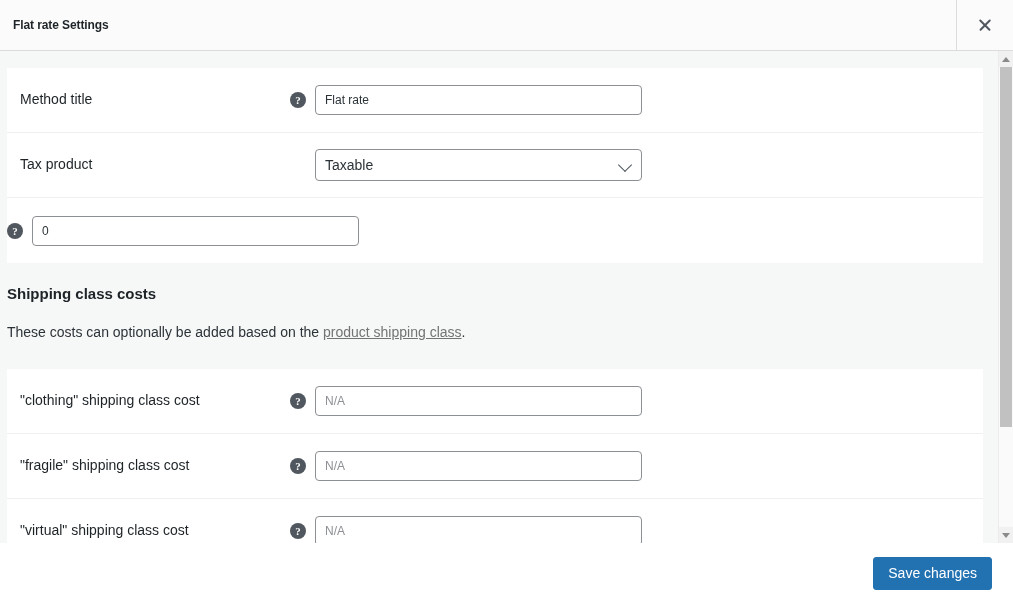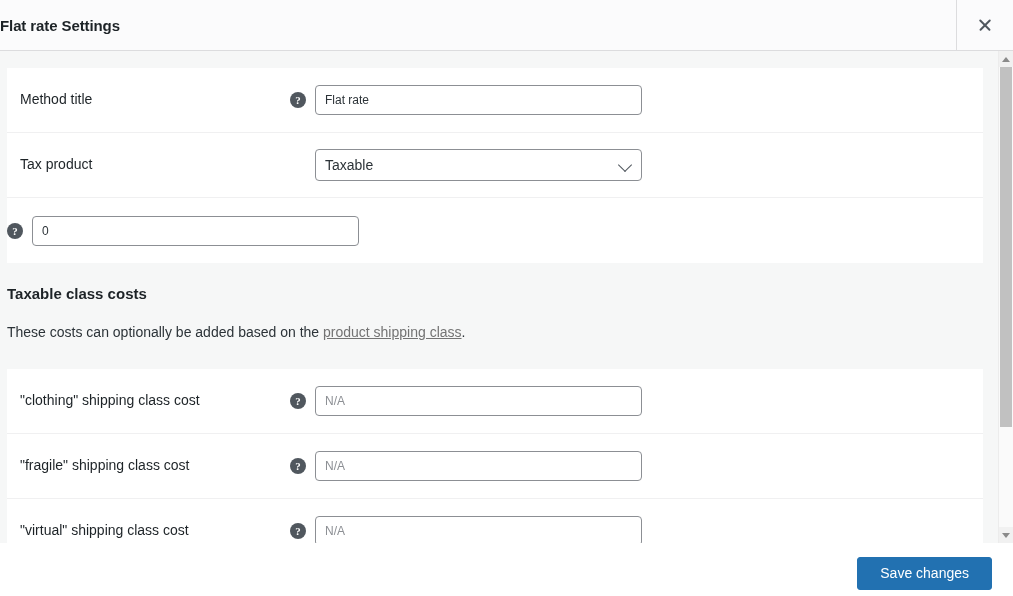--- a/index.html
+++ b/index.html
@@ -29,23 +29,24 @@
     position: relative;
     height: 51px;
     min-height: 51px;
     background: #fbfbfc;
     border-bottom: 1px solid #dcdcde;
     display: flex;
     align-items: center;
     box-sizing: border-box;
   }
   .modal-title {
-    font-size: 15px;
+    font-size: 12px;
     font-weight: bold;
     color: #1d2327;
+    padding-left: 13px;
     letter-spacing: -0.1px;
     line-height: 1;
   }
   .header-divider {
     position: absolute;
     right: 56px;
     top: 0;
     bottom: 0;
     width: 1px;
     background: #dcdcde;
@@ -269,21 +270,21 @@
     padding-right: 21px;
     box-sizing: border-box;
   }
   .save-button {
     background: #2271b1;
     border: 1px solid #2271b1;
     color: #ffffff;
     font-size: 14px;
     font-family: "Liberation Sans", sans-serif;
     border-radius: 3px;
-    padding: 0 22px;
+    padding: 0 14px;
     height: 33px;
     cursor: pointer;
     line-height: 31px;
     margin-top: 8px;
   }
 </style>
 </head>
 <body>
 
 <div class="modal">
@@ -325,21 +326,21 @@
         <div class="form-row last">
           <div class="row-field">
             <span class="help-tip">?</span>
             <input class="text-input" type="text" value="0" style="">
           </div>
         </div>
 
       </div>
 
       <div class="section-block">
-        <h2 class="section-title">Taxable class costs</h2>
+        <h2 class="section-title">Shipping class costs</h2>
         <p class="section-desc"><span>These costs can optionally be added based on the </span><a class="inline-link" href="#">product shipping class</a><span>.</span></p>
       </div>
 
       <div class="form-table" style="margin-top:0">
 
         <div class="form-row">
           <div class="row-label">"clothing" shipping class cost</div>
           <div class="row-field">
             <span class="help-tip">?</span>
             <input class="text-input" type="text" placeholder="N/A" style="">

